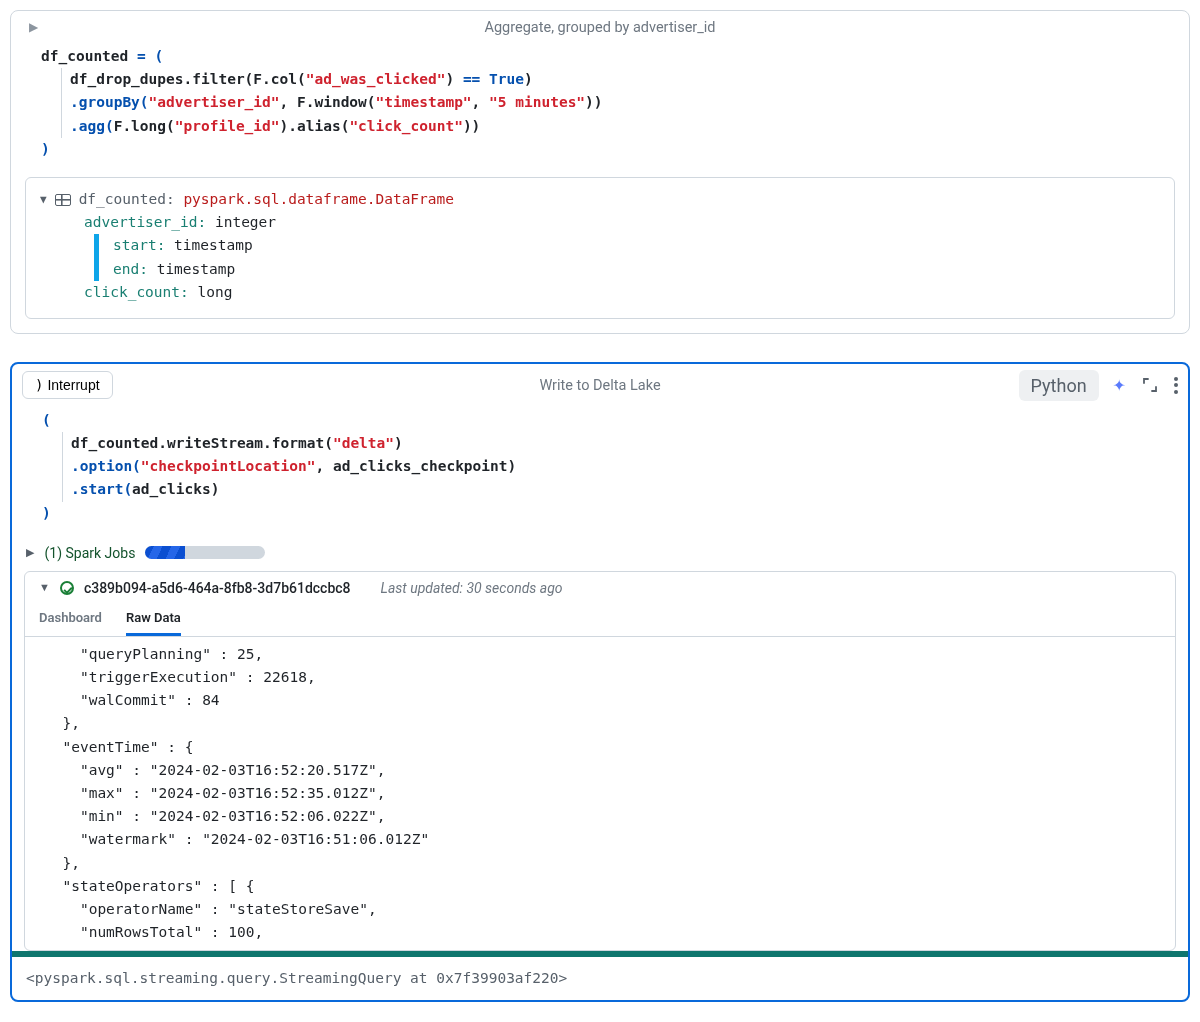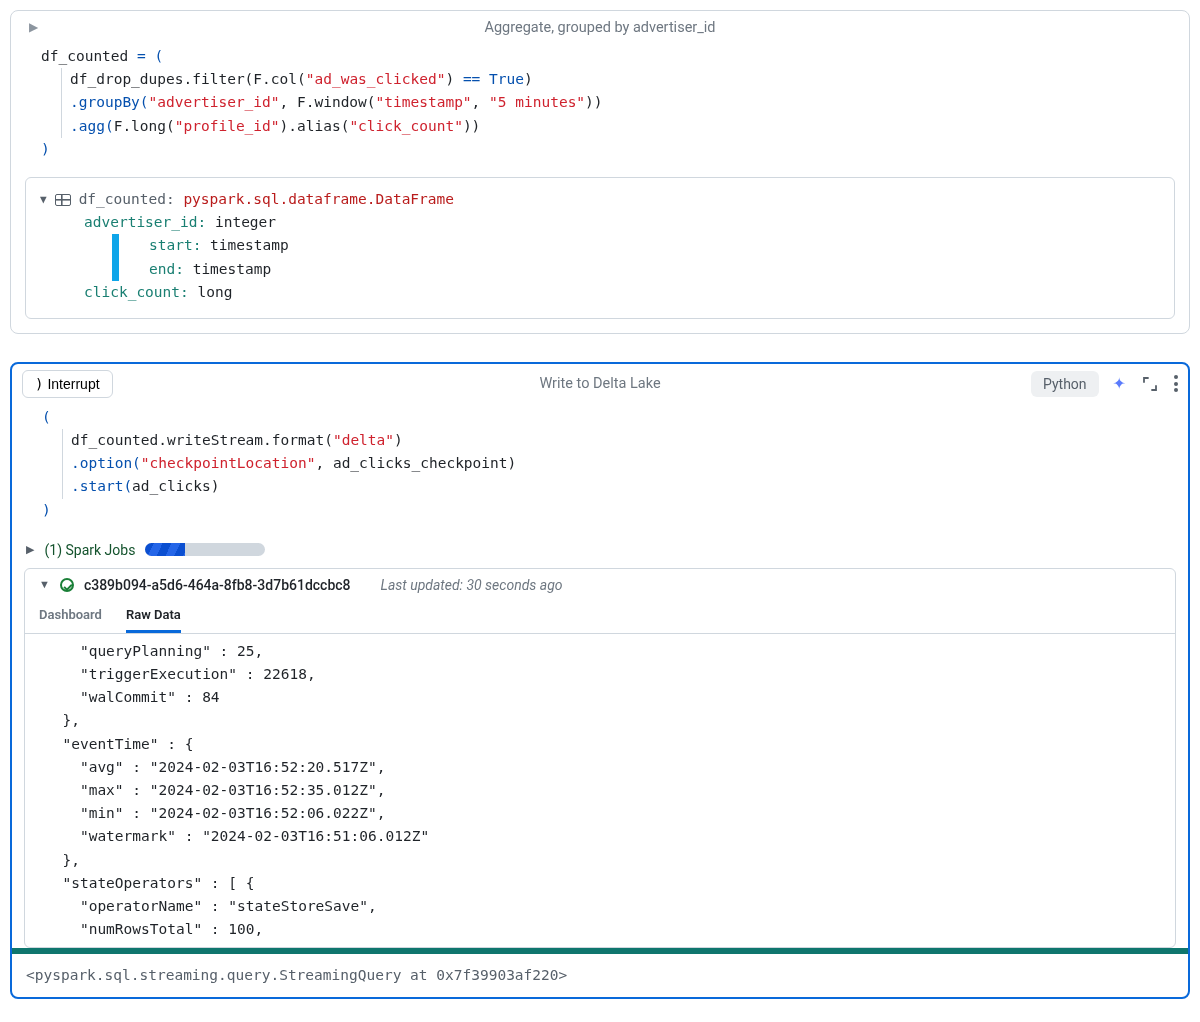--- a/index.html
+++ b/index.html
@@ -48,42 +48,42 @@
     cursor: pointer;
     display: inline-flex;
     align-items: center;
     gap: 4px;
   }
   .lang-pill {
     margin-left: auto;
     background: #eef0f2;
     border-radius: 6px;
     padding: 5px 12px;
-    font-size: 14px;
+    font-size: 18px;
     color: #57606a;
     display:flex; align-items:center;
   }
   .header-icons { display:flex; gap:16px; align-items:center; margin-left:14px; color:#57606a; }
-  .code-block { padding: 4px 16px 16px 30px; }
+  .code-block { padding: 4px 16px 16px 30px; font-weight: bold; }
   .gutter-line { border-left: 1px solid #d0d7de; margin-left: 20px; padding-left: 8px; }
   
   .tk-blue { color:#0550ae; }
   .tk-red  { color:#cf222e; }
   
   .schema-box {
     border: 1px solid #d0d7de;
     border-radius: 6px;
     margin: 0 14px 14px 14px;
     padding: 10px 14px 14px 14px;
     background:#fff;
   }
   .schema-head { display:flex; align-items:center; gap:8px; color:#57606a; }
   .schema-lines { padding-left: 44px; }
   .schema-teal { color:#1a7f72; }
-  .schema-sub { border-left:7px solid #0ea5e9; margin-left:28px; padding-left:30px; }
+  .schema-sub { border-left:5px solid #0ea5e9; margin-left:10px; padding-left:14px; }
   .caret { color:#57606a; font-size:11px; }
   .table-icon {
     display:inline-block; width:16px; height:12px;
     border:1.6px solid #57606a; border-radius:2px;
     background: linear-gradient(#57606a,#57606a) 0 4px/100% 1.6px no-repeat,
                 linear-gradient(#57606a,#57606a) 5px 0/1.6px 100% no-repeat;
   }
   .spinner-half { font-family: monospace; }
   
   .spark-row { display:flex; align-items:center; gap:10px; padding: 4px 14px 10px 14px; }

